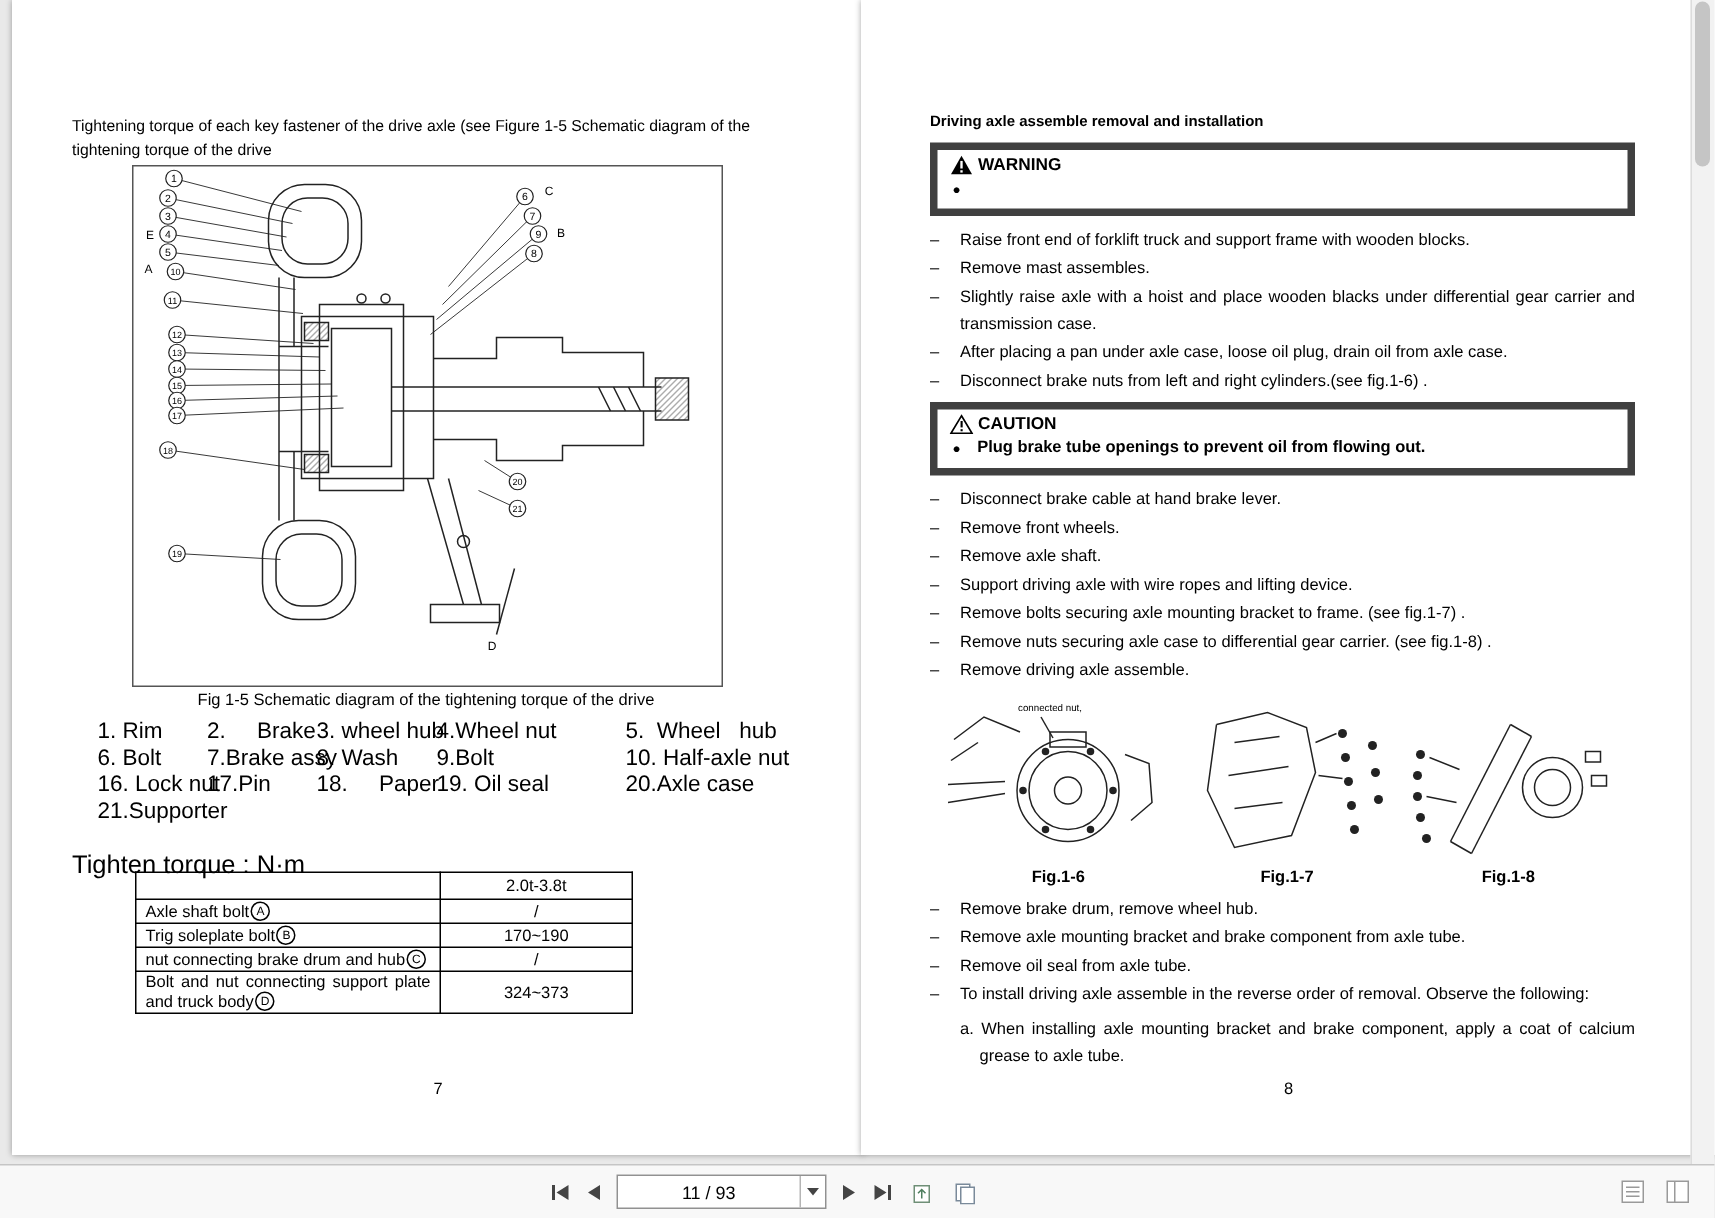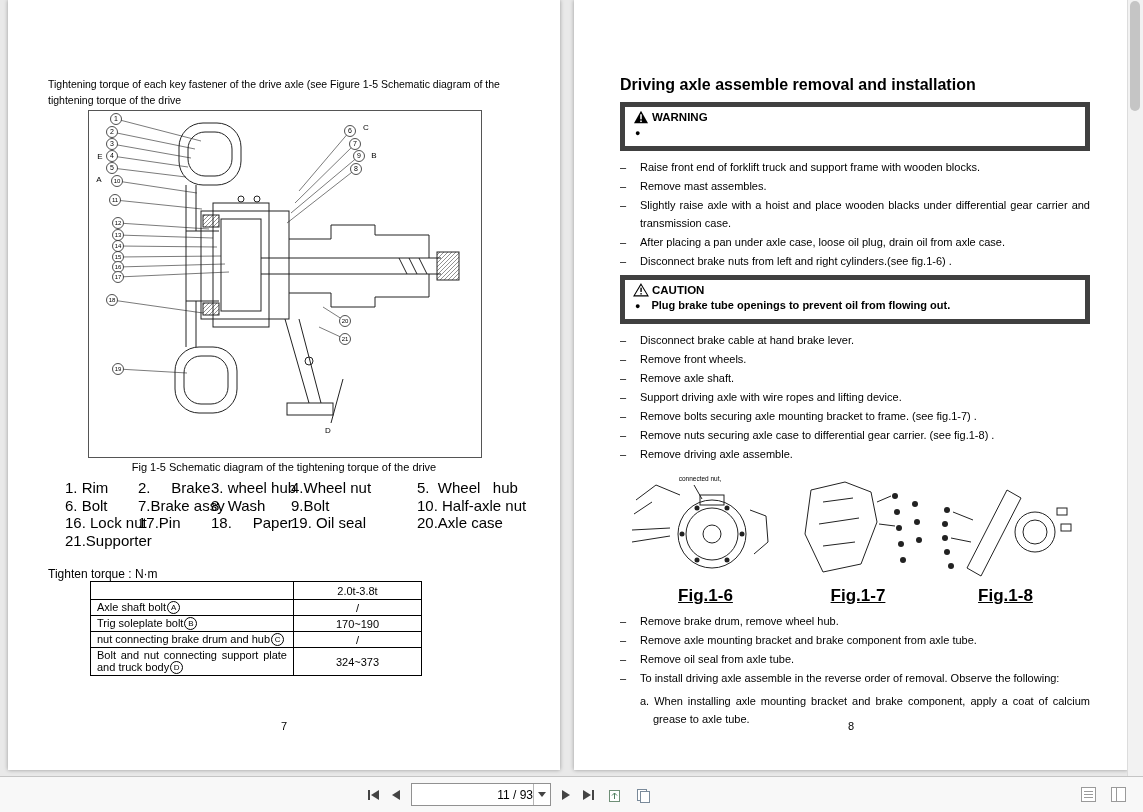--- a/index.html
+++ b/index.html
@@ -1,70 +1,70 @@
 <!DOCTYPE html>
 <html><head>
 <meta charset="utf-8">
 <style>
   html,body{margin:0;padding:0;width:1143px;height:812px;overflow:hidden;
     background:#e9e9e9;font-family:"Liberation Sans",sans-serif;color:#000;}
-  .page{position:absolute;top:0;height:770px;background:#fff;box-shadow:0 0 4px rgba(0,0,0,.35);}
+  .page{position:absolute;top:0;height:770px;background:#fff;box-shadow:0 0 4px rgba(0,0,0,.35);padding-left:16px;}
   .page-left{left:8px;width:552px;}
   .page-right{left:574px;width:554px;}
 
   
   .intro{position:absolute;left:40px;top:76px;font-size:10.5px;line-height:16px;white-space:nowrap;}
   .fig-box{position:absolute;left:80px;top:110px;width:392px;height:346px;border:1px solid #555;}
   .fig-box svg{width:100%;height:100%;display:block;}
   .fig-caption{position:absolute;left:40px;top:461px;width:472px;text-align:center;font-size:11px;}
   .parts{position:absolute;left:57px;top:479px;width:462px;font-size:15px;}
   .parts-row{display:grid;grid-template-columns:73px 73px 80px 126px 1fr;line-height:17.5px;}
   .parts-cell{white-space:pre;}
-  .torque-label{position:absolute;left:40px;top:567px;font-size:12px;}
+  .torque-label{position:absolute;left:40px;top:567px;font-size:17px;}
   table.torque{position:absolute;left:82px;top:581px;width:332px;border-collapse:collapse;table-layout:fixed;font-size:11px;}
   .torque td{border:1px solid #000;padding:1px 6px;vertical-align:middle;}
   .torque td.lab{width:190px;text-align:justify;}
   .torque td.val{text-align:center;}
   .torque tr.hdr td{height:15px;}
   .circ{display:inline-block;width:11px;height:11px;border:1px solid #000;border-radius:50%;
     font-size:8px;line-height:11px;text-align:center;margin-left:1px;vertical-align:1px;}
   .pagenum{position:absolute;left:0;top:720px;width:100%;text-align:center;font-size:11px;}
 
   
   .rp-content{position:absolute;left:46px;top:76px;width:470px;}
-  .rp-title{font-size:16px;font-weight:bold;margin:0 0 8px 0;}
+  .rp-title{font-size:10px;font-weight:bold;margin:0 0 8px 0;}
   .alert{border:5px solid #404040;padding:3px 8px 5px 8px;margin:0 0 7px 0;}
   .alert-head{display:flex;align-items:center;gap:3px;font-weight:bold;font-size:11.5px;}
   .alert-body{display:flex;gap:11px;font-weight:bold;font-size:11px;margin-top:2px;padding-left:2px;}
   .bullet{font-size:9px;line-height:15px;}
   .steps{margin-bottom:5px;}
   .step{display:flex;margin-bottom:1px;}
   .dash{width:20px;flex:none;font-size:11px;line-height:18px;}
   .step-text{flex:1;font-size:11px;line-height:18px;text-align:justify;}
   .figures{display:flex;justify-content:space-between;padding:4px 14px 0 8px;margin-bottom:6px;}
   .figure{text-align:center;}
   .figure svg{display:block;margin:0 auto;}
-  .fig-label{font-weight:bold;font-size:17px;margin-top:2px;text-decoration:underline;}
+  .fig-label{font-weight:bold;font-size:11px;margin-top:2px;}
   .substep{margin-left:20px;padding-left:13px;text-indent:-13px;font-size:11px;line-height:18px;text-align:justify;}
 
   
   .scrollbar{position:absolute;right:0;top:0;width:15px;height:777px;background:#f2f2f2;border-left:1px solid #dcdcdc;}
   .thumb{position:absolute;left:2px;top:1px;width:10px;height:110px;background:#c5c5c5;border-radius:5px;}
 
   
   .toolbar{position:absolute;left:0;bottom:0;width:1143px;height:35px;background:#f8f8f8;border-top:1px solid #c5c5c5;}
   .tb-center{position:absolute;left:366px;top:0;height:35px;display:flex;align-items:center;gap:9px;}
   .tb-right{position:absolute;right:14px;top:0;height:35px;display:flex;align-items:center;gap:9px;}
   .tb-btn{background:none;border:none;padding:2px;display:flex;align-items:center;gap:1px;cursor:pointer;}
   .tri{width:0;height:0;border-top:5px solid transparent;border-bottom:5px solid transparent;}
   .tri-left{border-right:8px solid #444;}
   .tri-right{border-left:8px solid #444;}
   .bar{width:2px;height:10px;background:#444;}
   .page-box{width:138px;height:21px;background:#fff;border:1px solid #919191;display:flex;align-items:center;font-size:12px;cursor:pointer;}
-  .page-box .pi{flex:1;text-align:right;}
+  .page-box .pi{flex:1;text-align:center;}
   .caret-wrap{width:16px;height:100%;display:flex;align-items:center;justify-content:center;border-left:1px solid #b5b5b5;}
   .caret{width:0;height:0;border-left:4px solid transparent;border-right:4px solid transparent;border-top:5px solid #444;}
 </style>
 </head>
 <body>
 
 <div>
 
   <div class="page page-left">
     <div class="intro">

